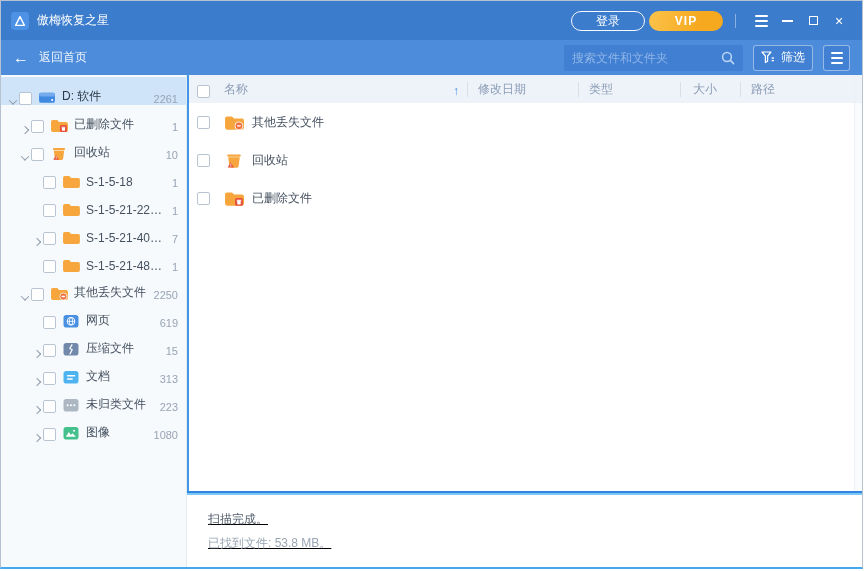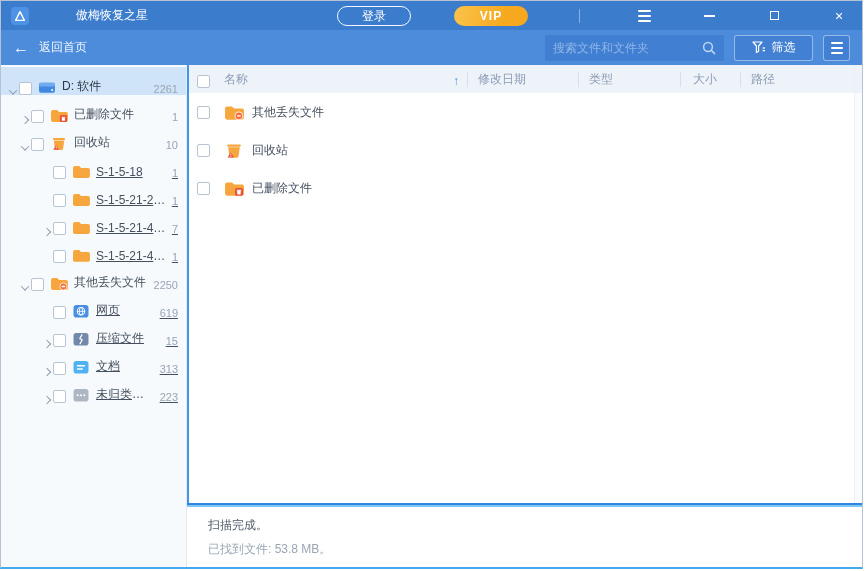--- a/index.html
+++ b/index.html
@@ -1,20 +1,20 @@
 <!DOCTYPE html>
 <html><head>
 <meta charset="utf-8">
 <style>
   * { margin:0; padding:0; box-sizing:border-box; }
   html,body { width:865px; height:571px; font-family:"Liberation Sans","DejaVu Sans",sans-serif; background:#fff; }
   .window{ width:863px; height:569px; border:1px solid #b6c2d2; border-bottom:2px solid #44a9ec; display:flex; flex-direction:column; overflow:hidden; background:#fff; }
 
   
-  .titlebar{ height:29px; background:#3b7ccd; display:flex; align-items:center; padding:0 10px; flex:0 0 auto;gap:39px; }
+  .titlebar{ height:39px; background:#3b7ccd; display:flex; align-items:center; padding:0 10px; flex:0 0 auto; }
   .logo{ width:18px; height:18px; border-radius:4px; background:#4e92e6; display:flex; align-items:center; justify-content:center; }
   .app-title{ color:#fff; font-size:12px; margin-left:8px; flex:1; }
   .pill-login{ height:20px; padding:0 24px; border:1px solid rgba(255,255,255,.95); border-radius:11px; color:#fff; font-size:12px; line-height:18px; cursor:pointer; }
   .pill-vip{ height:20px; width:74px; margin-left:4px; background:linear-gradient(100deg,#fbc34a 0%,#f6a81e 70%); border-radius:11px; color:#fff; font-size:12px; font-weight:bold; letter-spacing:1px; text-align:center; line-height:20px; cursor:pointer; }
   .tb-divider{ width:1px; height:14px; background:rgba(255,255,255,.4); margin:0 12px; }
   .winbtn{ width:26px; height:24px; display:flex; align-items:center; justify-content:center; color:#fff; font-size:14px; cursor:pointer; }
   .bars{ display:inline-flex; flex-direction:column; gap:3px; }
   .bars i{ display:block; width:13px; height:2px; background:#fff; border-radius:1px; }
   .maxbox{ width:9px; height:9px; border:1.4px solid #fff; }
   .minline{ width:11px; height:2px; background:#fff; }
@@ -22,55 +22,55 @@
   
   .toolbar{ height:35px; background:#4c8cdb; display:flex; align-items:center; padding:0 12px; flex:0 0 auto; }
   .back{ display:flex; align-items:center; color:#fff; cursor:pointer; }
   .back-arrow{ font-size:16px; line-height:1; }
   .back-label{ font-size:12px; margin-left:10px; color:rgba(255,255,255,.92); }
   .toolbar .spacer{ flex:1; }
   .search{ position:relative; width:179px; height:26px; background:#417fd2; border-radius:2px; margin-right:10px; }
   .search input{ width:100%; height:100%; background:transparent; border:none; outline:none; color:#e8f1fc; font-size:12px; padding:0 26px 0 8px; font-family:inherit; }
   .search input::placeholder{ color:#8fb6e8; }
   .search .mag{ position:absolute; right:7px; top:5px; }
-  .btn-filter{ height:26px; width:79px; background:#4180d2; border:1px solid rgba(255,255,255,.45); border-radius:3px; display:flex; align-items:center; justify-content:center; gap:6px; color:#fff; font-size:12px; cursor:pointer; margin-right:10px; }
+  .btn-filter{ height:26px; width:60px; background:#4180d2; border:1px solid rgba(255,255,255,.45); border-radius:3px; display:flex; align-items:center; justify-content:center; gap:6px; color:#fff; font-size:12px; cursor:pointer; margin-right:10px; }
   .btn-menu{ height:26px; width:27px; background:#4180d2; border:1px solid rgba(255,255,255,.45); border-radius:3px; display:flex; align-items:center; justify-content:center; cursor:pointer; }
   .btn-menu .bars i{ width:12px; }
 
   
   .body{ flex:1; display:flex; min-height:0; }
   .sidebar{ width:186px; background:#f7fafd; border-right:1px solid #e4eaf1; padding-top:2px; flex:0 0 auto; }
   .tree-item{ height:28px; display:flex; align-items:flex-end; font-size:12px; color:#45505f; cursor:pointer; }
   .tree-item.selected{ background:#cfe4f8; color:#2d3razed; }
   .tree-item.selected{ color:#2d3a4a; }
   .chev-cell{ width:13px; display:flex; justify-content:center; flex:0 0 auto; }
   .chev{ width:6px; height:6px; border-right:1.4px solid #8f9bab; border-bottom:1.4px solid #8f9bab; }
   .chev.down{ transform:rotate(45deg) translate(-1px,-1px); }
   .chev.right{ transform:rotate(-45deg); }
   .cbx{ width:13px; height:13px; border:1px solid #b9c4d3; border-radius:2px; background:#fff; margin-right:6px; flex:0 0 auto; cursor:pointer; }
   .tree-icon{ width:18px; height:16px; margin-right:6px; display:flex; align-items:center; flex:0 0 auto; }
   .tree-label{ flex:1; white-space:nowrap; overflow:hidden; text-overflow:ellipsis; }
   .tree-count{ margin:0 8px 0 4px; font-size:11px; color:#98a4b4; }
-  .lvl0{ padding-left:5px; } .lvl1{ padding-left:17px; } .lvl2{ padding-left:39px;text-decoration:underline; }
+  .lvl0{ padding-left:5px; } .lvl1{ padding-left:17px; } .lvl2{ padding-left:29px; }
 
   .main{ flex:1; display:flex; flex-direction:column; min-width:0; background:#fff; }
   .list-region{ flex:1; position:relative; border-left:2px solid #4196e8; min-height:0; }
   .table-header{ height:28px; background:#eef3fa; display:flex; align-items:center; color:#8b9cb5; font-size:12px; }
   .hcell-name{ flex:1; display:flex; align-items:flex-end; padding-left:8px; min-width:0; }
   .hcell-name .lbl{ margin-left:8px; }
   .hcell-name .grow{ flex:1; }
   .sort-arrow{ color:#4a90e2; font-size:12px; margin-right:8px; }
   .hcell{ border-left:1px solid #d7dfe9; height:15px; line-height:15px; padding-left:10px; flex:0 0 auto; }
   .hcell-scroll{ width:8px; flex:0 0 auto; height:28px; border-left:1px solid #eceff3; }
   .rows{ position:absolute; top:28px; left:0; right:8px; bottom:0; }
   .frow{ height:38px; display:flex; align-items:center; padding-left:8px; font-size:12px; color:#45505f; cursor:pointer; }
   .frow .ric{ width:20px; height:18px; margin:0 8px; display:flex; align-items:center; }
   .scroll-track{ position:absolute; top:28px; right:0; bottom:0; width:8px; background:#fafbfc; border-left:1px solid #eceff3; }
   .progress{ height:4px; background:linear-gradient(180deg,#2f86e0 0%,#2f86e0 45%,#7cc7f5 55%,#7cc7f5 100%); flex:0 0 auto; }
-  .statusbar{ height:60px; background:#fff; display:flex; align-items:center; padding:0 26px 0 21px; flex:0 0 auto; }
+  .statusbar{ height:72px; background:#fff; display:flex; align-items:center; padding:0 26px 0 21px; flex:0 0 auto;text-decoration:underline; }
   .status-lines{ display:flex; flex-direction:column; gap:7px; }
   .status-line1{ font-size:12px; color:#515c6b; }
   .status-line2{ font-size:12px; color:#9aa6b4; }
   .btn-recover{ margin-left:auto; width:110px; height:28px; background:#d9dde2; color:#b6bec8; font-size:12px; border:none; border-radius:3px; cursor:default; font-family:inherit; }
 </style>
 </head>
 <body>
 
 <div class="window">
 
@@ -294,20 +294,35 @@
           <span class="tree-icon">
             <svg width="18" height="15" viewBox="0 0 19 16">
               <rect x="1.5" y="1" width="16" height="13.5" rx="3" fill="#adb7c3"></rect>
               <circle cx="6" cy="7.8" r="1.1" fill="#fff"></circle>
               <circle cx="9.5" cy="7.8" r="1.1" fill="#fff"></circle>
               <circle cx="13" cy="7.8" r="1.1" fill="#fff"></circle>
             </svg>
           </span>
           <span class="tree-label">未归类文件</span>
           <span class="tree-count">223</span>
+        </div>
+        <div class="tree-item lvl2">
+          <span class="chev-cell">
+            <span class="chev right"></span>
+          </span>
+          <span class="cbx"></span>
+          <span class="tree-icon">
+            <svg width="18" height="15" viewBox="0 0 19 16">
+              <rect x="1.5" y="1" width="16" height="13.5" rx="3" fill="#44c08c"></rect>
+              <polygon points="4,11.5 7.2,6.5 9.4,9.5 11.2,7.6 14.8,11.5" fill="#fff"></polygon>
+              <circle cx="12.8" cy="5" r="1.1" fill="#fff"></circle>
+            </svg>
+          </span>
+          <span class="tree-label">图像</span>
+          <span class="tree-count">1080</span>
         </div>
       </div>
 
     <div class="main">
       <div class="list-region">
         <div class="table-header" id="thead">
           <span class="hcell-name">
             <span class="cbx"></span>
             <span class="lbl">名称</span>
             <span class="grow"></span>

